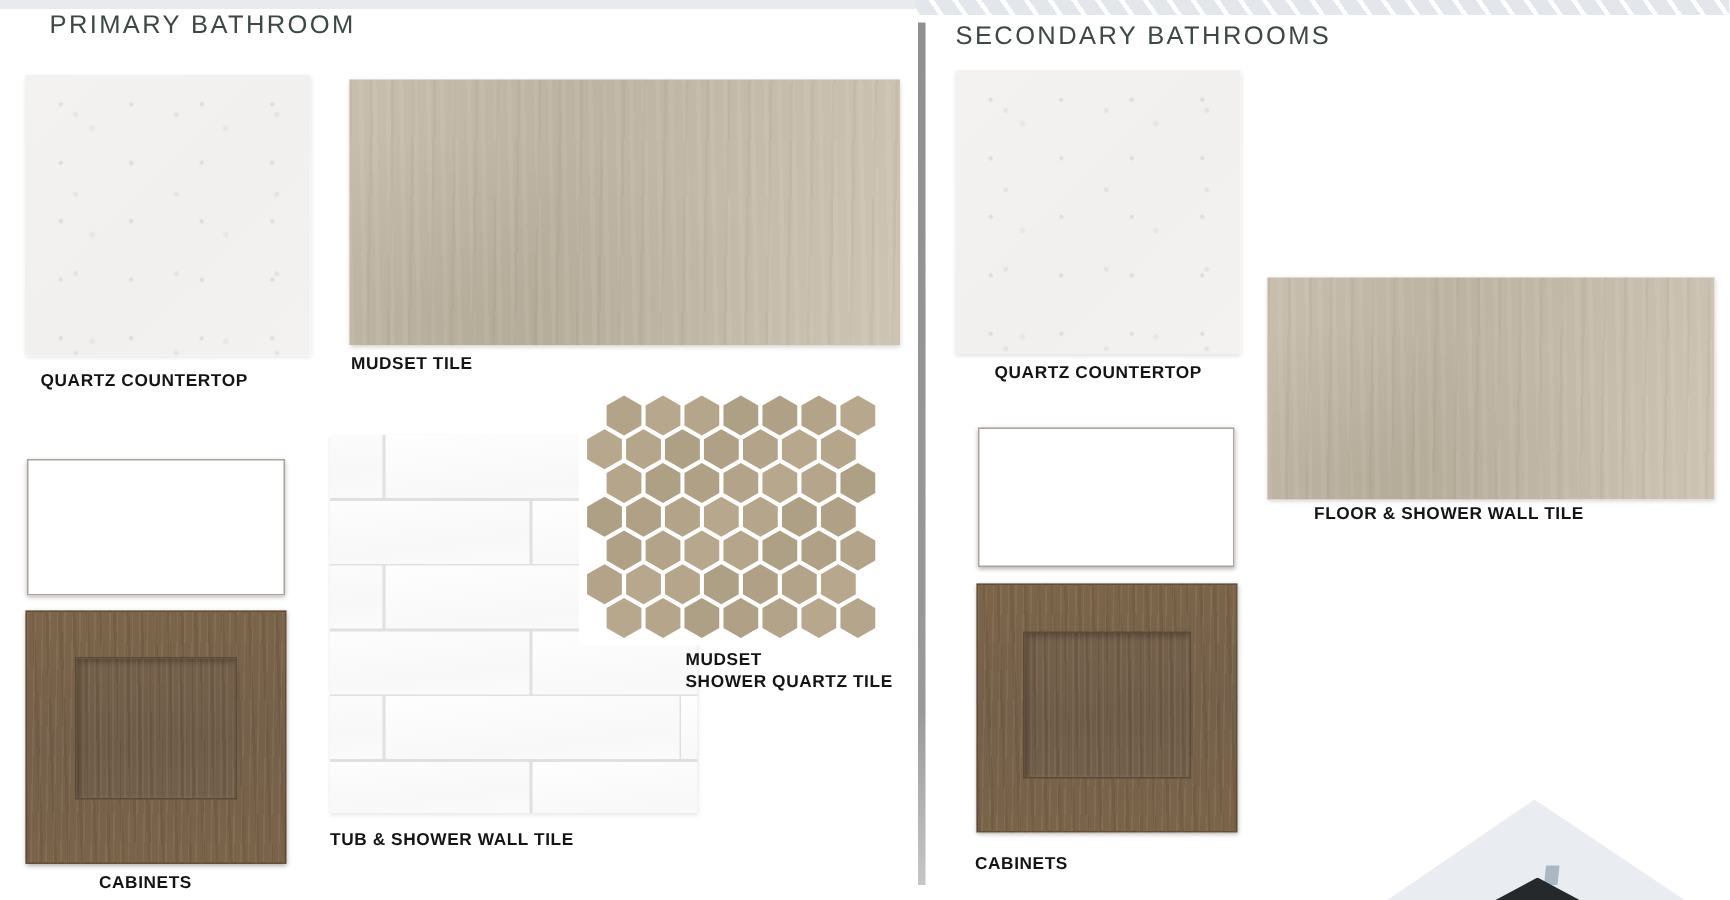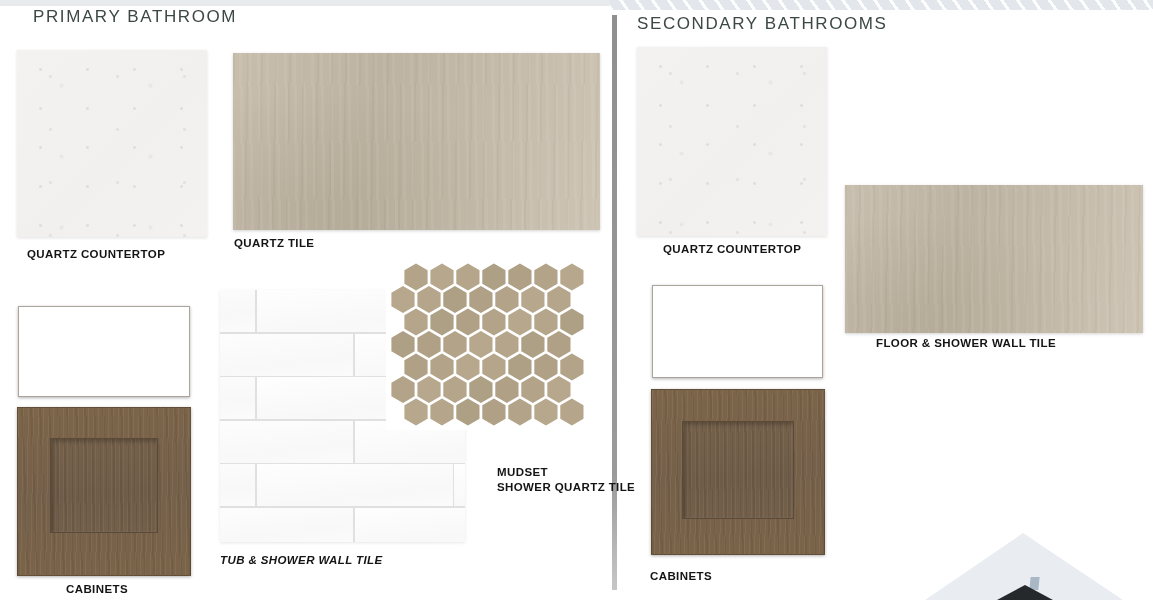--- a/index.html
+++ b/index.html
@@ -136,21 +136,21 @@
 <div class="top-band-striped"></div>
 
 <div class="divider"></div>
 
 <div class="heading" style="left:33px; top:7px;">PRIMARY BATHROOM</div>
 
 <div class="swatch quartz" style="left:17px; top:50px; width:190px; height:187px;"></div>
 <div class="label" style="left:27px; top:247px;">QUARTZ COUNTERTOP</div>
 
 <div class="swatch beige-tile" style="left:233px; top:53px; width:367px; height:177px;"></div>
-<div class="label" style="left:234px; top:236px;">QUARTZ TILE</div>
+<div class="label" style="left:234px; top:236px;">MUDSET TILE</div>
 
 <div class="swatch subway" id="subway-swatch" style="left:220px; top:290px; width:245px; height:252px;">
     <div class="subway-row" style="top: 0px; height: 42px;">
       <div class="subway-tile" style="left: -161px; width: 196px;"></div>
       <div class="subway-tile" style="left: 36.5px; width: 196px;"></div>
       <div class="subway-tile" style="left: 234px; width: 196px;"></div>
     </div>
     <div class="subway-row" style="top: 43.5px; height: 42px;">
       <div class="subway-tile" style="left: -63px; width: 196px;"></div>
       <div class="subway-tile" style="left: 134.5px; width: 196px;"></div>
@@ -167,21 +167,21 @@
     <div class="subway-row" style="top: 174px; height: 42px;">
       <div class="subway-tile" style="left: -161px; width: 196px;"></div>
       <div class="subway-tile" style="left: 36.5px; width: 196px;"></div>
       <div class="subway-tile" style="left: 234px; width: 196px;"></div>
     </div>
     <div class="subway-row" style="top: 217.5px; height: 34.5px;">
       <div class="subway-tile" style="left: -63px; width: 196px;"></div>
       <div class="subway-tile" style="left: 134.5px; width: 196px;"></div>
     </div>
   </div>
-<div class="label" style="left:220px; top:553px;font-style:italic;">TUB &amp; SHOWER WALL TILE</div>
+<div class="label" style="left:220px; top:553px;">TUB &amp; SHOWER WALL TILE</div>
 
 <div class="swatch hex-wrap" id="hex-swatch" style="left:386px; top:258px; width:202px; height:172px;">
     <svg width="202" height="172">
       <polygon points="30.0,5.6 41.6,12.3 41.6,25.7 30.0,32.4 18.4,25.7 18.4,12.3" fill="#b3a489"></polygon>
       <polygon points="56.0,5.6 67.6,12.3 67.6,25.7 56.0,32.4 44.4,25.7 44.4,12.3" fill="#b7a88d"></polygon>
       <polygon points="81.9,5.6 93.5,12.3 93.5,25.7 81.9,32.4 70.3,25.7 70.3,12.3" fill="#b5a68b"></polygon>
       <polygon points="107.9,5.6 119.5,12.3 119.5,25.7 107.9,32.4 96.3,25.7 96.3,12.3" fill="#ada084"></polygon>
       <polygon points="133.9,5.6 145.5,12.3 145.5,25.7 133.9,32.4 122.3,25.7 122.3,12.3" fill="#b0a186"></polygon>
       <polygon points="159.9,5.6 171.5,12.3 171.5,25.7 159.9,32.4 148.3,25.7 148.3,12.3" fill="#b3a489"></polygon>
       <polygon points="185.9,5.6 197.5,12.3 197.5,25.7 185.9,32.4 174.3,25.7 174.3,12.3" fill="#b7a88d"></polygon>
@@ -222,21 +222,21 @@
       <polygon points="172.9,118.1 184.5,124.8 184.5,138.2 172.9,144.9 161.3,138.2 161.3,124.8" fill="#b7a88d"></polygon>
       <polygon points="30.0,140.6 41.6,147.3 41.6,160.7 30.0,167.4 18.4,160.7 18.4,147.3" fill="#b7a88d"></polygon>
       <polygon points="56.0,140.6 67.6,147.3 67.6,160.7 56.0,167.4 44.4,160.7 44.4,147.3" fill="#b5a68b"></polygon>
       <polygon points="81.9,140.6 93.5,147.3 93.5,160.7 81.9,167.4 70.3,160.7 70.3,147.3" fill="#ada084"></polygon>
       <polygon points="107.9,140.6 119.5,147.3 119.5,160.7 107.9,167.4 96.3,160.7 96.3,147.3" fill="#b0a186"></polygon>
       <polygon points="133.9,140.6 145.5,147.3 145.5,160.7 133.9,167.4 122.3,160.7 122.3,147.3" fill="#b3a489"></polygon>
       <polygon points="159.9,140.6 171.5,147.3 171.5,160.7 159.9,167.4 148.3,160.7 148.3,147.3" fill="#b7a88d"></polygon>
       <polygon points="185.9,140.6 197.5,147.3 197.5,160.7 185.9,167.4 174.3,160.7 174.3,147.3" fill="#b5a68b"></polygon>
     </svg>
   </div>
-<div class="label" style="left:497px; top:433px;margin-top:32px;">
+<div class="label" style="left:457px; top:433px;">
   <span style="display:block">MUDSET</span>
   <span style="display:block">SHOWER QUARTZ TILE</span>
 </div>
 
 <div class="swatch wood" style="left:18px; top:306px; width:172px; height:91px;"></div>
 <div class="swatch door" style="left:17px; top:407px; width:174px; height:169px;">
   <div class="door-panel p1"></div>
 </div>
 <div class="label" style="left:66px; top:582px;">CABINETS</div>
 

